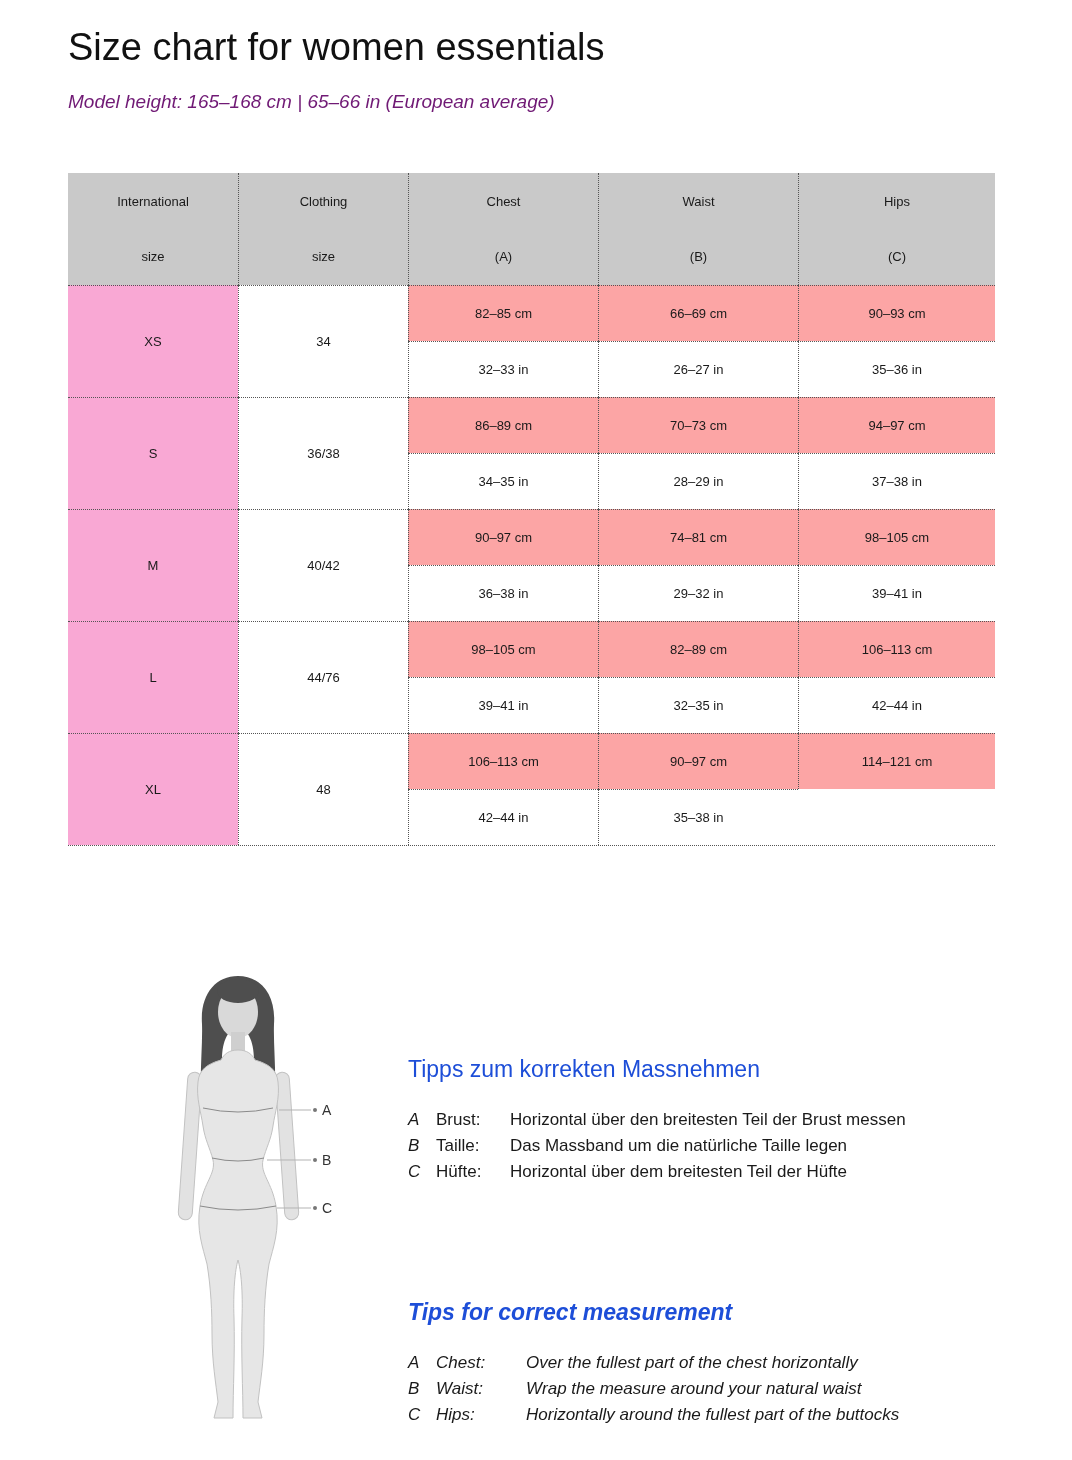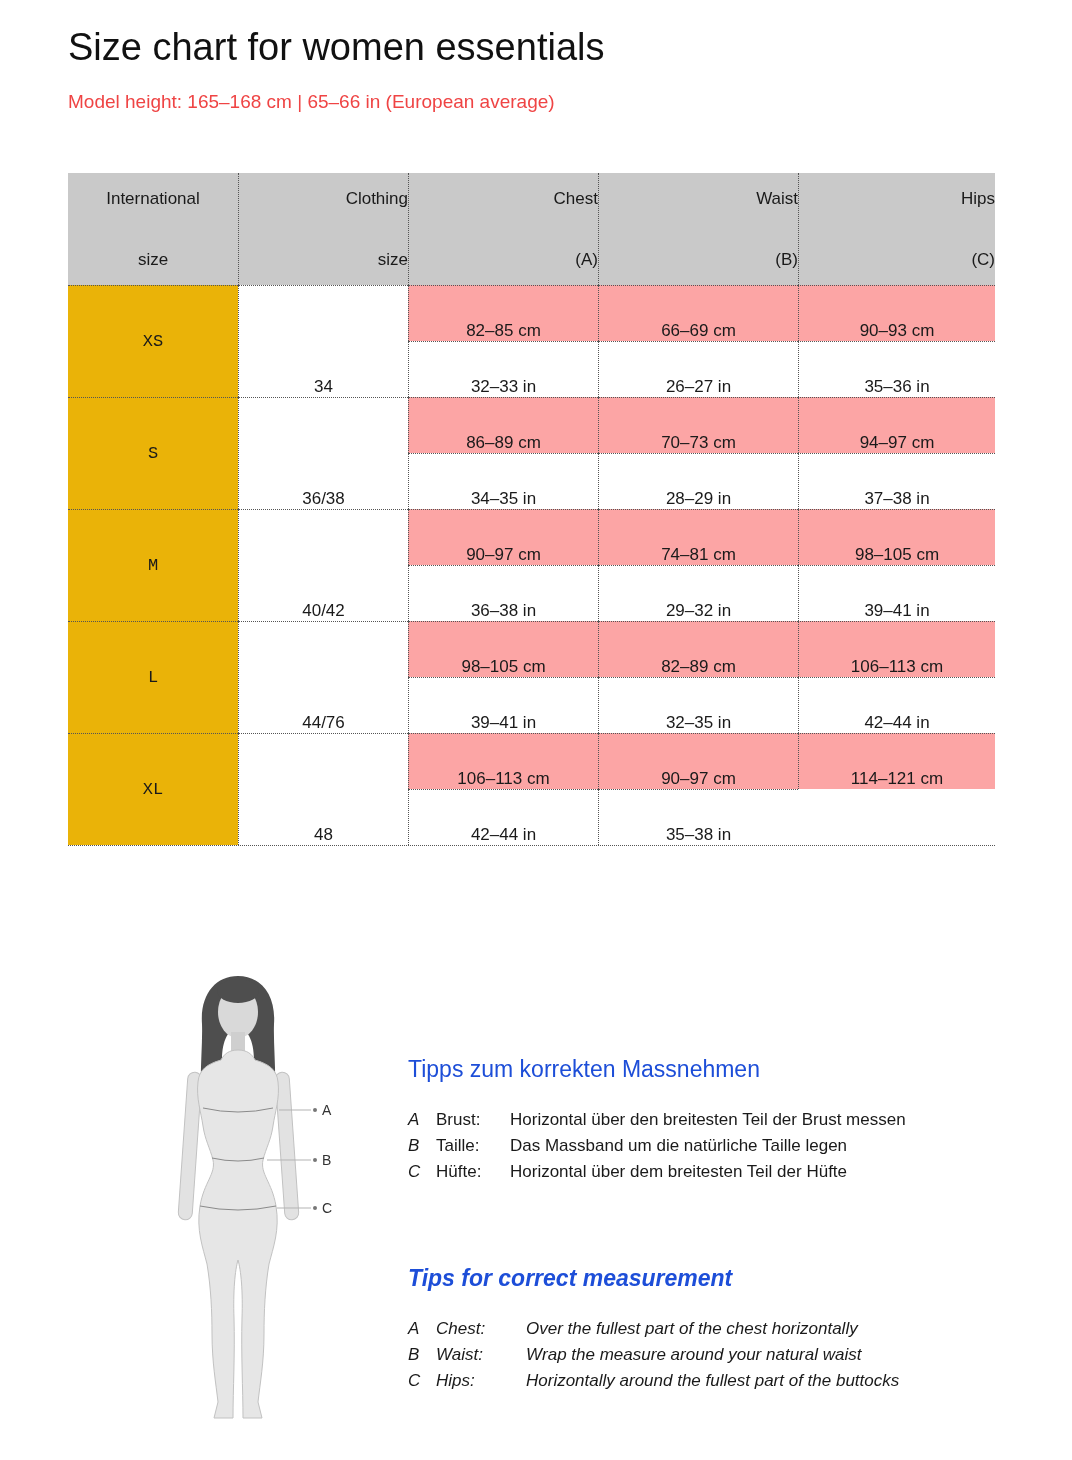--- a/index.html
+++ b/index.html
@@ -16,51 +16,52 @@
 
   h1.title {
     font-size: 38px;
     font-weight: 400;
     margin: 0;
     color: #111;
   }
   .subtitle {
     margin-top: 22px;
     font-size: 19px;
-    color: #ef4444;
+    color: #701a75;
+    font-style: italic;
   }
 
   
   .size-table {
     margin-top: 60px;
     width: 927px;
     display: grid;
     grid-template-columns: 170px 170px 190px 200px 197px;
     grid-template-rows: 112px repeat(10, 56px);
     border-bottom: 1px dotted #555;
   }
   .cell {
     display: flex;
     align-items: center;
     justify-content: center;
-    font-size: 17px;
+    font-size: 13px;
     color: #1a1a1a;
     gap: 36px;
   }
   .head {
     background: #c9c9c9;
     flex-direction: column;
     line-height: 1.5;
     text-align: center;
   }
-  .gray  { background: #eab308; font-family: Liberation Mono, monospace; }
+  .gray  { background: #f9a8d4; }
   .shade { background: #fca5a5; }
   .white { background: #ffffff; }
   .span2 { grid-row: span 2; }
-  .bl { border-left: 1px dotted #555; align-items: flex-end; }
+  .bl { border-left: 1px dotted #555; }
   .bt { border-top: 1px dotted #555; }
 
   
   .measure-section {
     display: flex;
     align-items: flex-start;
     margin-top: 124px;
   }
   .figure-wrap {
     width: 340px;
@@ -79,21 +80,21 @@
   .tips-title.en { font-style: italic; font-weight: 700; }
 
   .tips-items { margin-top: 24px; }
   .tip-row {
     display: grid;
     grid-template-columns: 28px 74px 1fr;
     font-size: 17px;
     line-height: 26px;
   }
   .tip-key { font-style: italic; }
-  .tips-en { margin-top: 80px; }
+  .tips-en { margin-top: 114px; }
   .tips-en .tip-row { font-style: italic; grid-template-columns: 28px 90px 1fr; }
 
   .figure-svg text {
     font-family: "Liberation Sans", "DejaVu Sans", sans-serif;
     font-size: 14px;
     fill: #333;
   }
 </style>
 </head>
 <body>

